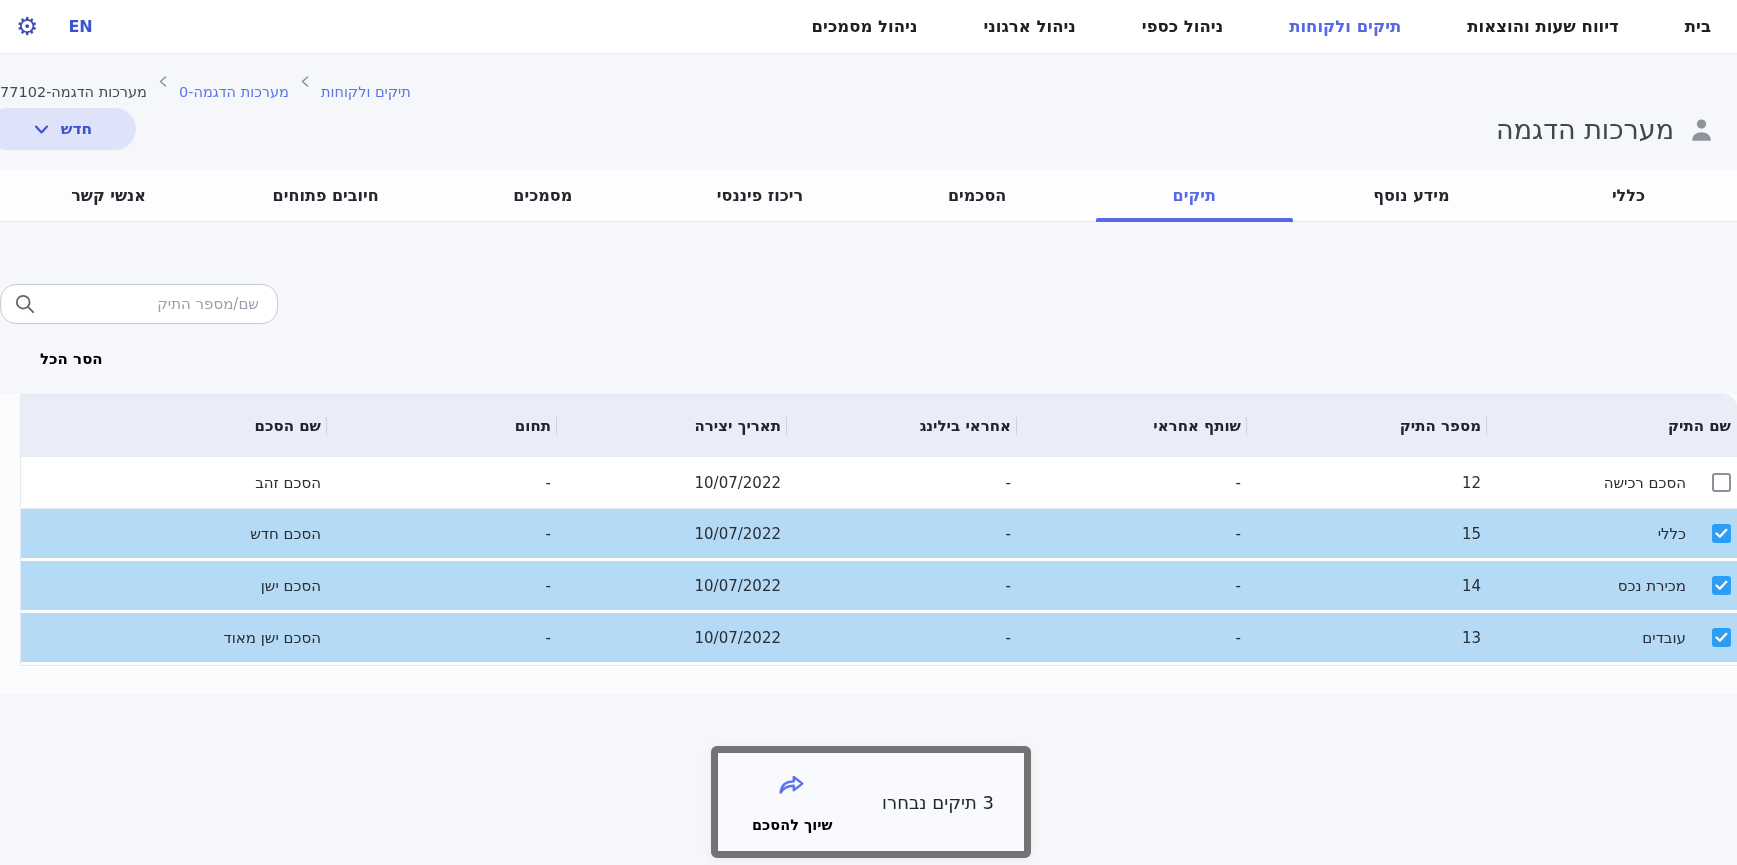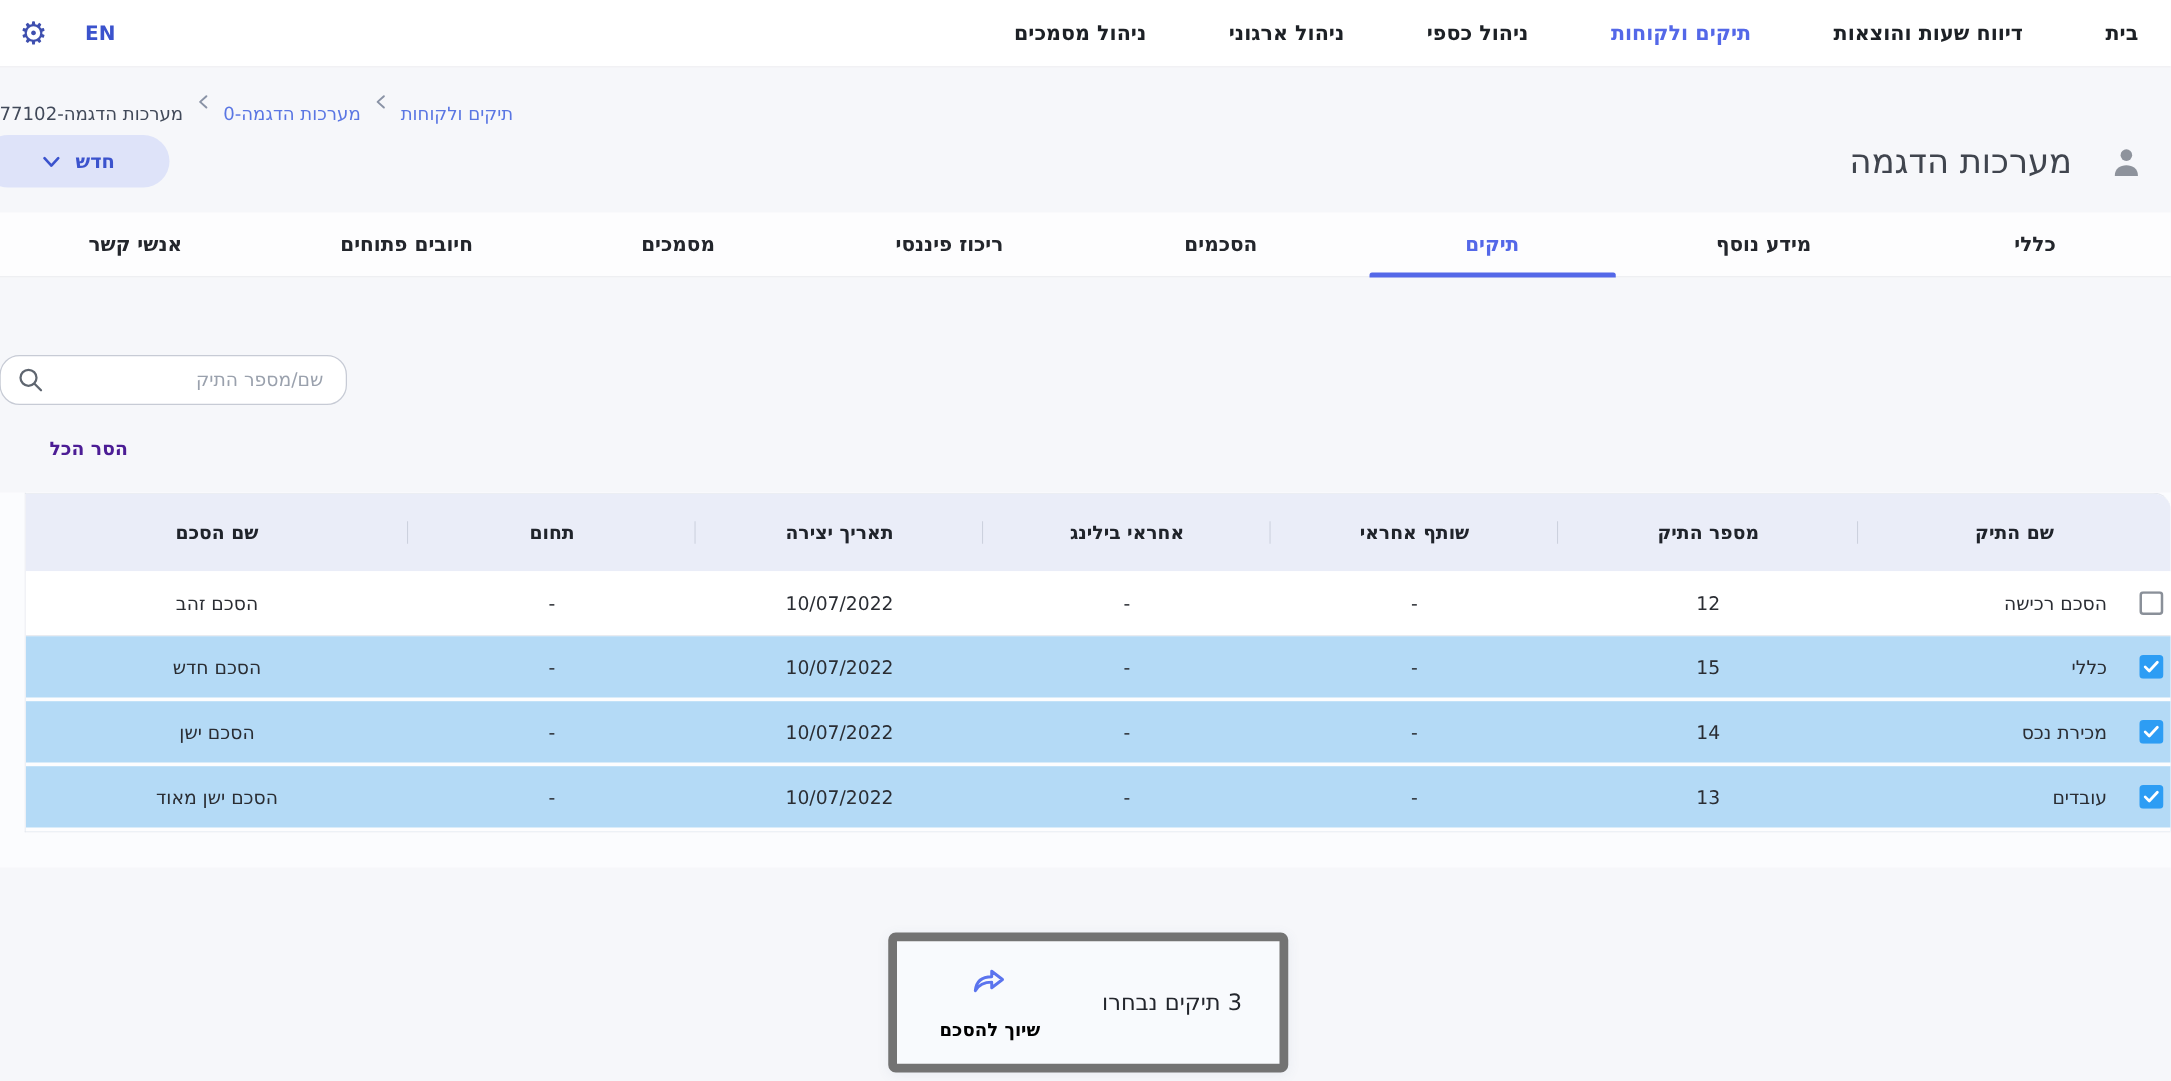--- a/index.html
+++ b/index.html
@@ -33,21 +33,21 @@
   .crumbs { display:flex; align-items:center; margin-right:auto; padding-left:0; }
   .crumb { color:#5a76e3; cursor:pointer; white-space:nowrap;margin-top:22px; }
   .crumb.current { color:#414959; cursor:default; }
   .crumb-sep { margin:0 11px; display:flex; align-items:center; }
 
   
   .title-row {
     height:58px; margin-top:2px; display:flex; align-items:center; justify-content:space-between;
     padding:0 22px 0 0;
   }
-  .title-group { display:flex; align-items:center; gap:30px; }
+  .title-group { display:flex; align-items:center; gap:14px; }
   .page-title { font-size:27px; font-weight:400; color:#40454e; }
   .new-btn {
     height:42px; min-width:150px; margin-left:-14px; border:none; cursor:pointer;
     background:#dee3f9; color:#3b53cd; border-radius:22px;
     display:flex; align-items:center; justify-content:center; gap:12px;
     font-family:inherit; font-size:15.5px; font-weight:700; padding:0 26px 0 30px;
   }
 
   
   .tabs {
@@ -69,41 +69,41 @@
   .search-wrap { position:relative; width:278px; height:40px; margin-right:auto; }
   .search-input {
     width:100%; height:100%; border:1px solid #c7cbd5; border-radius:16px; background:#fff;
     font-family:inherit; font-size:15px; color:#2a2e35; padding:0 18px 0 44px; outline:none;
   }
   .search-input::placeholder { color:#9aa1ad; }
   .search-icon { position:absolute; left:13px; top:8px; }
   .clear-all {
     display:block; margin:26px 22px 0 0; text-align:left;
     width:fit-content; margin-right:auto; margin-left:40px;
-    font-size:15px; font-weight:700; color:#4c1d95; cursor:pointer;
+    font-size:15px; font-weight:700; color:#000000; cursor:pointer;
   }
 
   
   .table-zone { background:#fbfcfe; margin-top:26px; min-height:300px; }
   .case-table {
     margin-left:20px; border:1px solid #e5e8ef; border-right:none;
     border-radius:0 14px 0 0; overflow:hidden; background:#fff;
   }
   .trow, .thead {
     display:grid;
     grid-template-columns:250px 240px 230px 230px 230px 230px 1fr;
     align-items:center;
   }
   .thead { background:#eaedf8; height:62px; }
   .thead .cell { font-size:15px; font-weight:700; color:#20242b; position:relative; }
   .thead .cell:not(:first-child)::after {
     content:""; position:absolute; right:0; top:50%; transform:translateY(-50%);
     width:1px; height:22px; background:#ccd1de;
   }
-  .cell { padding:0 6px; text-align:center; font-size:15px; color:#2a2d33; white-space:nowrap; overflow:hidden; }
+  .cell { padding:0 6px; text-align:right; font-size:15px; color:#2a2d33; white-space:nowrap; overflow:hidden; }
   .trow { height:52px; background:#fff; border-bottom:1px solid #e9ebf0; cursor:pointer; }
   .trow.selected { background:#b4daf6; border-bottom:3px solid #fdfdfe; }
   .name-cell { display:flex; align-items:center; gap:26px; }
   .cb {
     width:19px; height:19px; border-radius:3px; flex:0 0 auto; cursor:pointer;
     border:2px solid #8a9099; background:#fff; display:flex; align-items:center; justify-content:center;
   }
   .cb.checked { border-color:#2d9df4; background:#2d9df4; }
 
   

